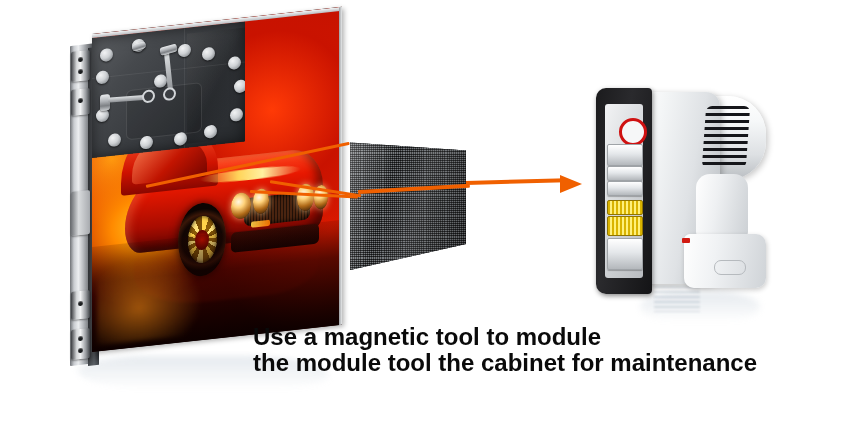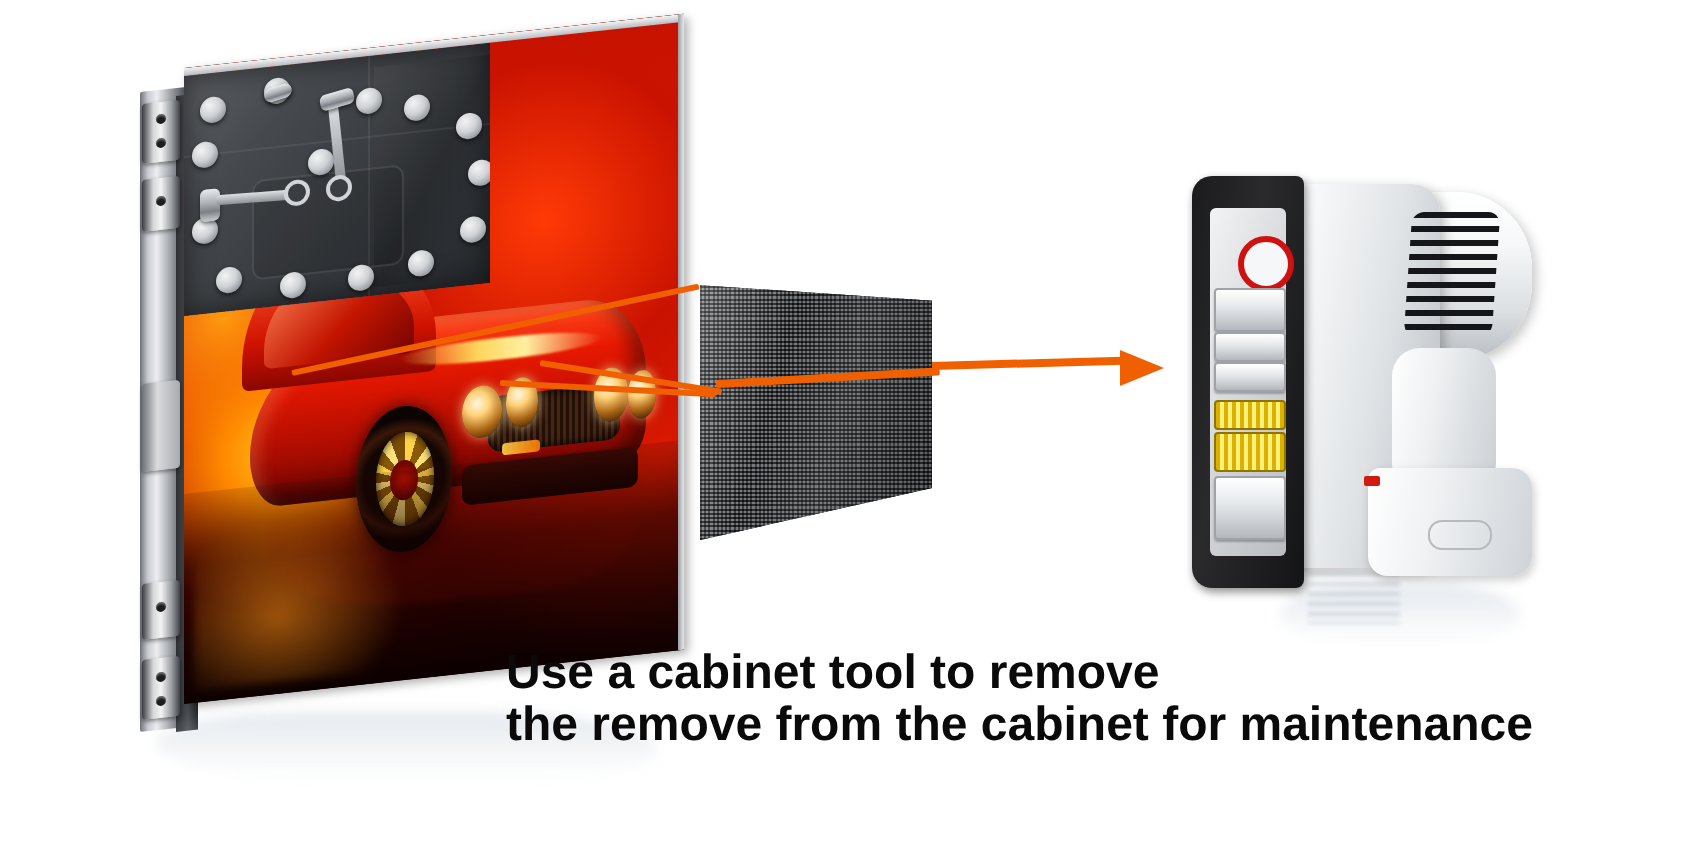--- a/index.html
+++ b/index.html
@@ -573,17 +573,17 @@
         <div class="mag-plate" style="top:134px; height:30px;"></div>
       </div>
     </div>
   </div>
 
   <div class="reflect" id="tool-reflect"></div>
   <div id="tool-reflect2" class="reflect"></div>
 
 
   <div id="caption">
-    <span class="cap-line">Use a cabinet tool to remove</span>
-    <span class="cap-line">the remove from the cabinet for maintenance</span>
+    <span class="cap-line">Use a magnetic tool to module</span>
+    <span class="cap-line">the module tool the cabinet for maintenance</span>
   </div>
 
 </div>
 
 </body></html>

